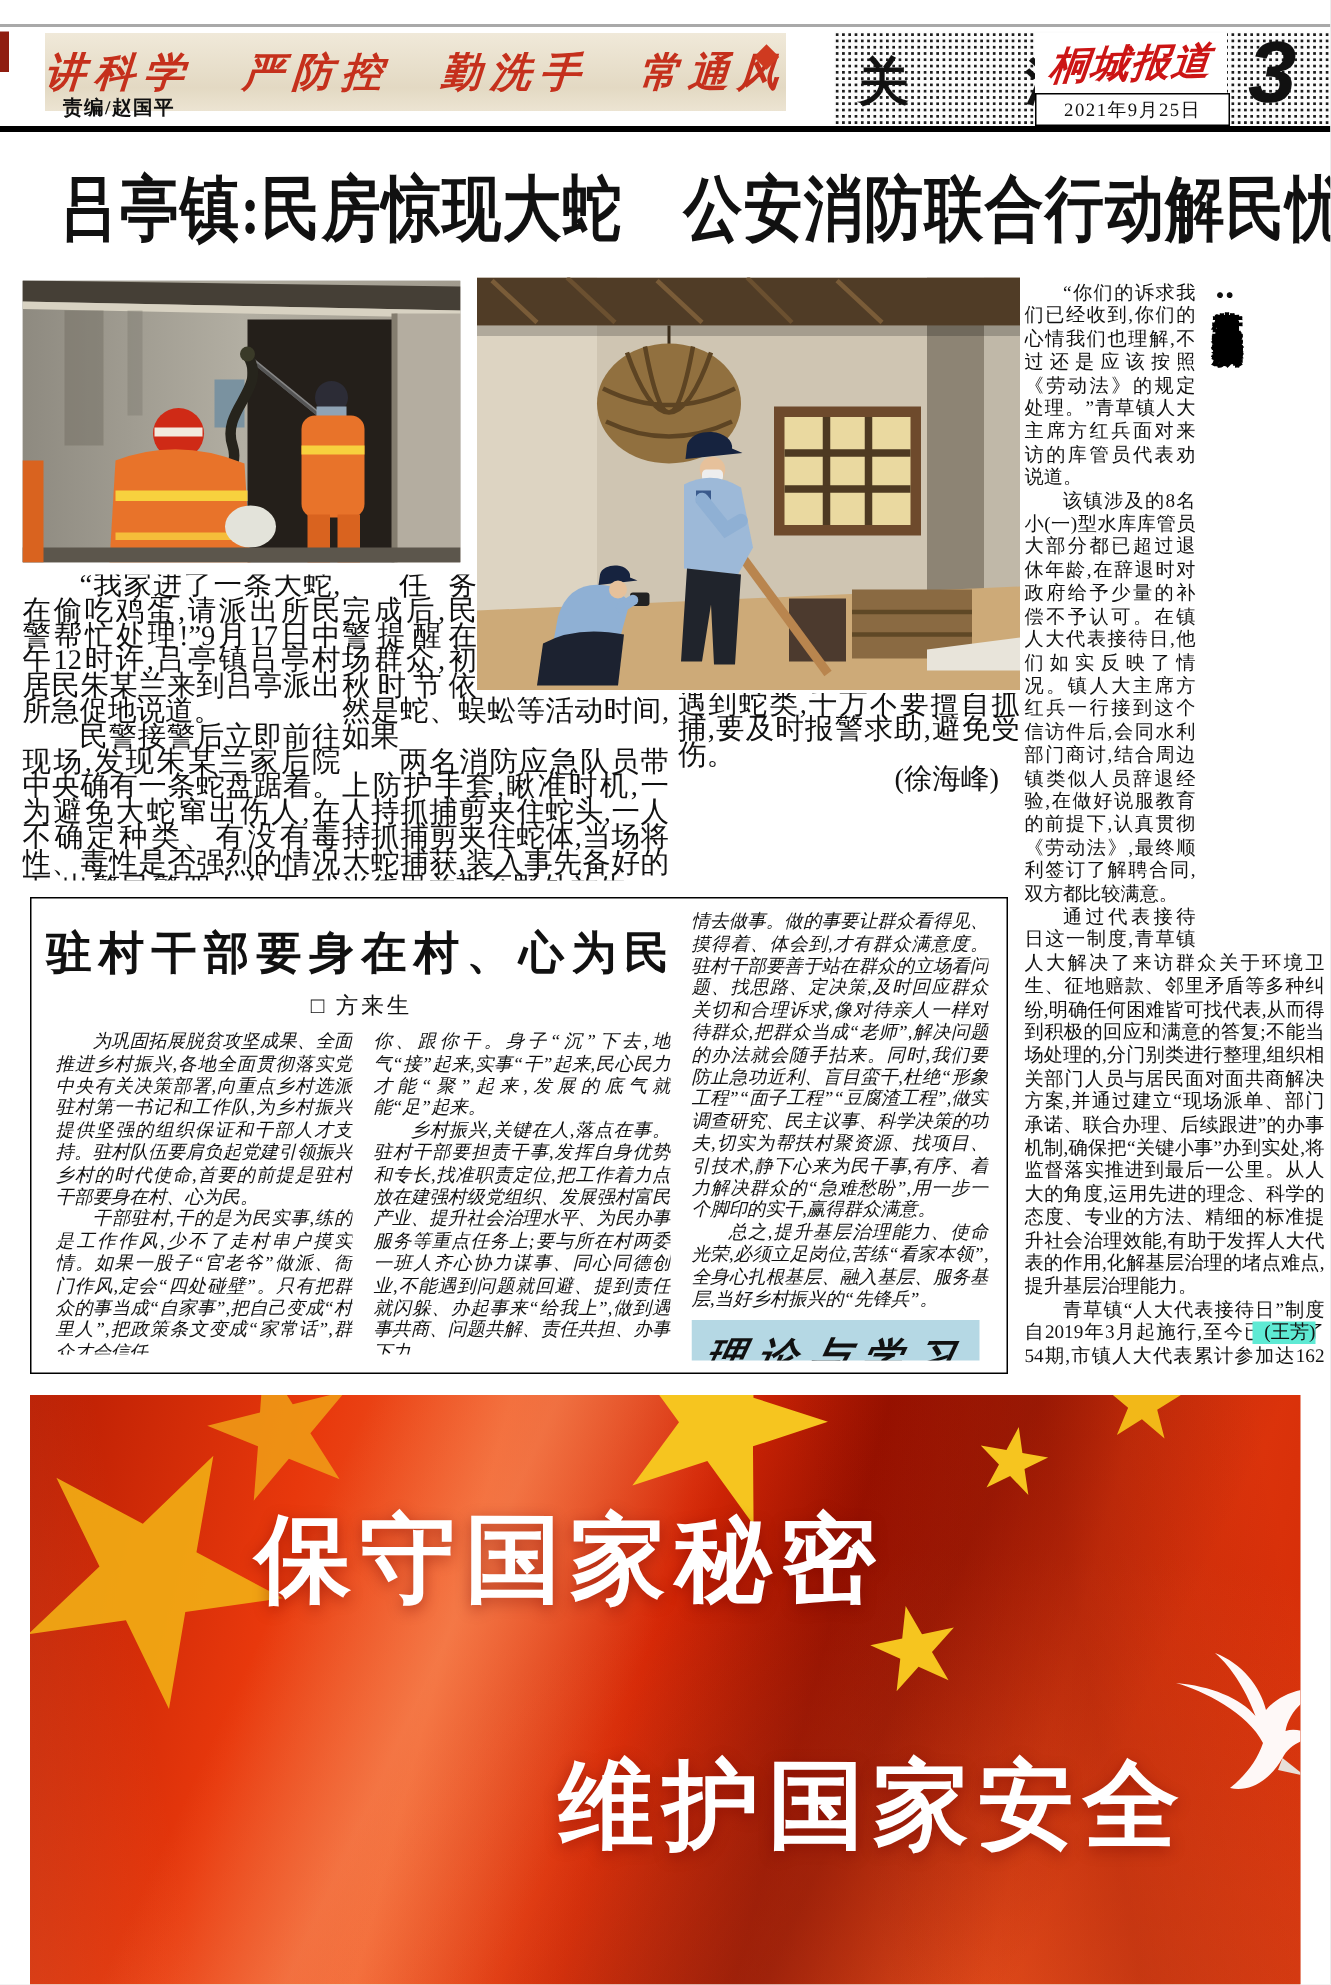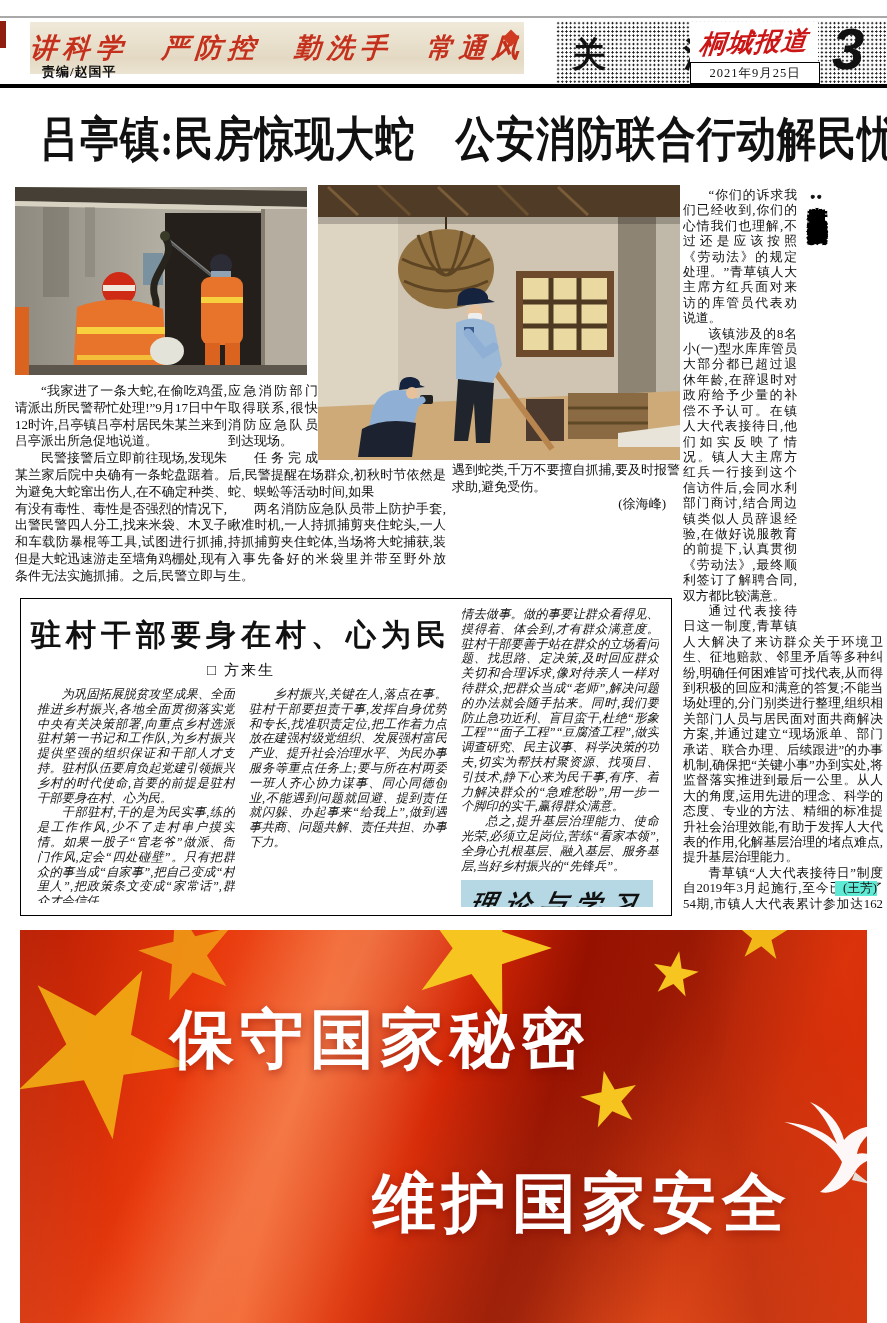--- a/index.html
+++ b/index.html
@@ -34,21 +34,21 @@
   .page-no{position:absolute;left:276px;top:-6px;font-size:58px;font-weight:900;
           font-style:italic;font-family:"Liberation Sans",sans-serif;}
   
   .headline-wrap{position:absolute;left:0;top:98px;width:887px;height:82px;
           display:flex;align-items:center;justify-content:center;margin-left:25px;}
   .headline{font-size:40px;font-weight:900;letter-spacing:1px;white-space:nowrap;
           transform:scale(.98,1.18);}
   
   .photo{position:absolute;display:block;}
   
-  .btxt{position:absolute;font-size:13px;line-height:16.8px;text-align:justify;overflow:hidden;}
+  .btxt{position:absolute;font-size:19px;line-height:16.8px;text-align:justify;overflow:hidden;}
   .btxt p{margin:0;text-indent:2em;}
   .btxt p.noind{text-indent:0;}
   .byline{text-align:right;padding-right:14px;text-indent:0;}
   .colA{left:15px;top:383px;width:212px;height:204px;}
   .colB{left:228px;top:383px;width:218px;height:204px;}
   .colB .spacer{float:right;width:128px;height:80px;}
   .colC{left:452px;top:462px;width:228px;height:126px;}
   
   .sidebar{left:683px;top:188px;width:200px;height:724px;font-size:12.8px;line-height:15.4px;}
   .sidebar .spacer{float:right;width:86px;height:434px;}
@@ -212,21 +212,20 @@
       <line x1="60" y1="28" x2="68" y2="23" stroke="#8fb0d4" stroke-width="7" stroke-linecap="round"></line>
     </g>
   </svg>
 
   <div class="btxt colA">
     <p>“我家进了一条大蛇,在偷吃鸡蛋,请派出所民警帮忙处理!”9月17日中午12时许,吕亭镇吕亭村居民朱某兰来到吕亭派出所急促地说道。</p>
     <p>民警接警后立即前往现场,发现朱某兰家后院中央确有一条蛇盘踞着。为避免大蛇窜出伤人,在不确定种类、有没有毒性、毒性是否强烈的情况下,出警民警四人分工,找来米袋、木叉子和车载防暴棍等工具,试图进行抓捕,但是大蛇迅速游走至墙角鸡棚处,现有条件无法实施抓捕。之后,民警立即与</p>
   </div>
   <div class="btxt colB">
     <span class="spacer"></span>
-    <p class="noind">应急消防部门取得联系,很快消防应急队员到达现场。</p>
     <p>任务完成后,民警提醒在场群众,初秋时节依然是蛇、蜈蚣等活动时间,如果</p>
     <p>两名消防应急队员带上防护手套,瞅准时机,一人持抓捕剪夹住蛇头,一人持抓捕剪夹住蛇体,当场将大蛇捕获,装入事先备好的米袋里并带至野外放生。</p>
   </div>
   <div class="btxt colC">
     <p class="noind">遇到蛇类,千万不要擅自抓捕,要及时报警求助,避免受伤。</p>
     <p class="byline">(徐海峰)</p>
   </div>
 
   <div class="btxt sidebar">
     <span class="spacer"></span>
@@ -239,20 +238,21 @@
   <div class="vtitle">青草镇:人大代表接待日探求基层治理新解法</div>
 
   <div class="boxart">
     <div class="box-title">驻村干部要身在村、心为民</div>
     <div class="box-author">□ 方来生</div>
     <div class="bcol bcol1">
       <p>为巩固拓展脱贫攻坚成果、全面推进乡村振兴,各地全面贯彻落实党中央有关决策部署,向重点乡村选派驻村第一书记和工作队,为乡村振兴提供坚强的组织保证和干部人才支持。驻村队伍要肩负起党建引领振兴乡村的时代使命,首要的前提是驻村干部要身在村、心为民。</p>
       <p>干部驻村,干的是为民实事,练的是工作作风,少不了走村串户摸实情。如果一股子“官老爷”做派、衙门作风,定会“四处碰壁”。只有把群众的事当成“自家事”,把自己变成“村里人”,把政策条文变成“家常话”,群众才会信任</p>
     </div>
     <div class="bcol bcol2">
+      <p class="noind">你、跟你干。身子“沉”下去,地气“接”起来,实事“干”起来,民心民力才能“聚”起来,发展的底气就能“足”起来。</p>
       <p>乡村振兴,关键在人,落点在事。驻村干部要担责干事,发挥自身优势和专长,找准职责定位,把工作着力点放在建强村级党组织、发展强村富民产业、提升社会治理水平、为民办事服务等重点任务上;要与所在村两委一班人齐心协力谋事、同心同德创业,不能遇到问题就回避、提到责任就闪躲、办起事来“给我上”,做到遇事共商、问题共解、责任共担、办事下力。</p>
 
     </div>
     <div class="bcol bcol3">
       <p class="noind">情去做事。做的事要让群众看得见、摸得着、体会到,才有群众满意度。驻村干部要善于站在群众的立场看问题、找思路、定决策,及时回应群众关切和合理诉求,像对待亲人一样对待群众,把群众当成“老师”,解决问题的办法就会随手拈来。同时,我们要防止急功近利、盲目蛮干,杜绝“形象工程”“面子工程”“豆腐渣工程”,做实调查研究、民主议事、科学决策的功夫,切实为帮扶村聚资源、找项目、引技术,静下心来为民干事,有序、着力解决群众的“急难愁盼”,用一步一个脚印的实干,赢得群众满意。</p>
       <p>总之,提升基层治理能力、使命光荣,必须立足岗位,苦练“看家本领”,全身心扎根基层、融入基层、服务基层,当好乡村振兴的“先锋兵”。</p>
       <div class="tagbox">
         <span>理论与学习</span>
       </div>
     </div>

